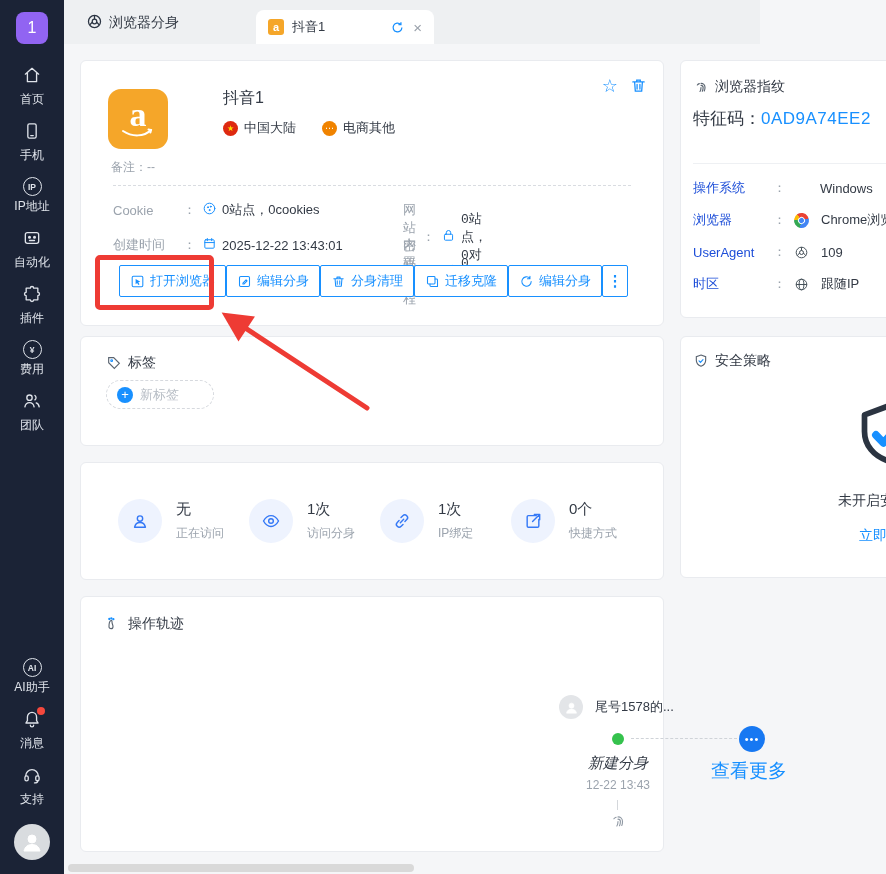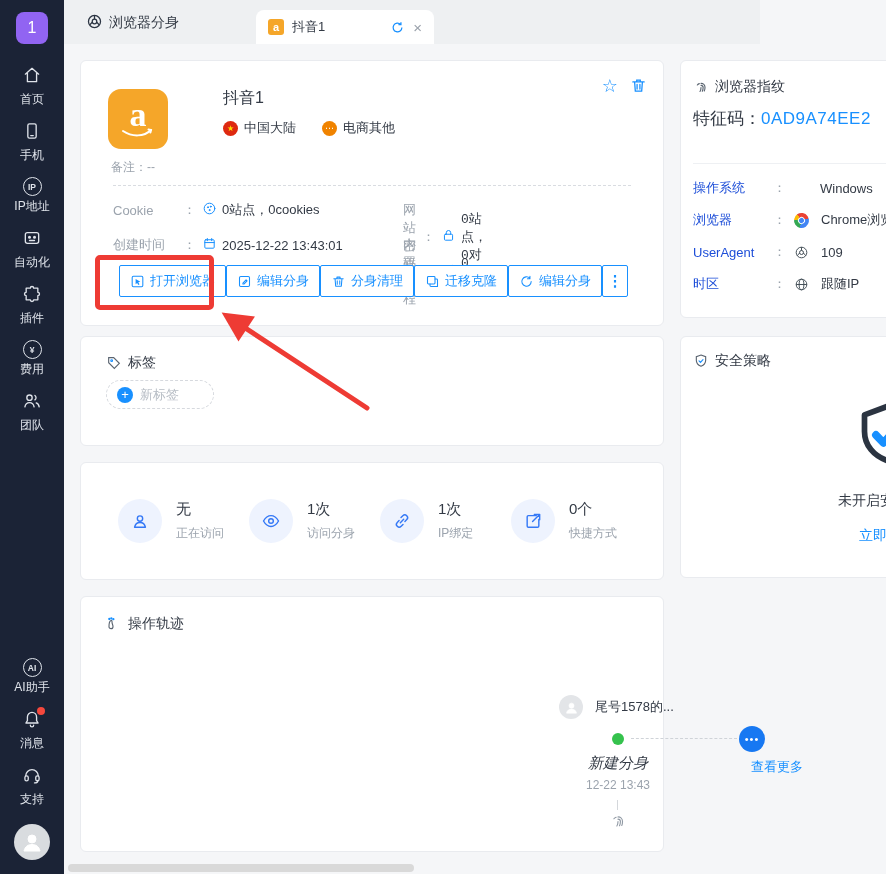--- a/index.html
+++ b/index.html
@@ -83,21 +83,21 @@
   .tl-ava { width:24px; height:24px; border-radius:50%; background:#e3e5e8; display:flex; align-items:center; justify-content:center; }
   .tl-ava svg { width:15px; height:15px; fill:#fff; stroke:#fff; }
   .tl-dot { position:absolute; left:531px; top:136px; width:12px; height:12px; border-radius:50%; background:#35c24d; }
   .tl-line { position:absolute; left:550px; top:141px; width:106px; border-top:1px dashed #cfd3d8; }
   .tl-more-c { position:absolute; left:658px; top:129px; width:26px; height:26px; border-radius:50%; background:#1778f2; color:#fff; display:flex; align-items:center; justify-content:center; font-size:11px; letter-spacing:1px; cursor:pointer; }
   .tl-action { position:absolute; left:487px; top:157px; width:100px; text-align:center; font-size:15px; color:#333a45;font-style:italic; }
   .tl-time { position:absolute; left:487px; top:181px; width:100px; text-align:center; font-size:12px; color:#9ba3ad; }
   .tl-tick { position:absolute; left:536px; top:203px; height:10px; border-left:1px solid #d4d7db; }
   .tl-fp { position:absolute; left:528px; top:215px; }
   .tl-fp svg { width:18px; height:18px; stroke:#8f98a3; fill:none; stroke-width:1.5; stroke-linecap:round; }
-  .tl-more { position:absolute; left:646px; top:161px; width:100px; text-align:center; font-size:13px; color:#1890ff; cursor:pointer; }
+  .tl-more { position:absolute; left:618px; top:161px; width:100px; text-align:center; font-size:19px; color:#1890ff; cursor:pointer; }
 
   
   .fp-card { left:616px; top:16px; width:344px; height:258px; }
   .fp-card .card-title { position:absolute; left:12px; top:17px; }
   .fp-feature { position:absolute; left:12px; top:46px; font-size:17px; color:#333a45; white-space:nowrap; }
   .fp-feature .val { color:#1890ff; letter-spacing:0.5px; }
   .fp-sep { position:absolute; left:12px; right:12px; top:102px; border-top:1px solid #eef0f3; }
   .fp-row { position:absolute; left:12px; display:flex; align-items:center; font-size:13px; color:#333a45; white-space:nowrap; }
   .fp-row .lab { width:80px; color:#1d4ed8; }
   .fp-row .colon { color:#9ba3ad; margin-right:8px; }

